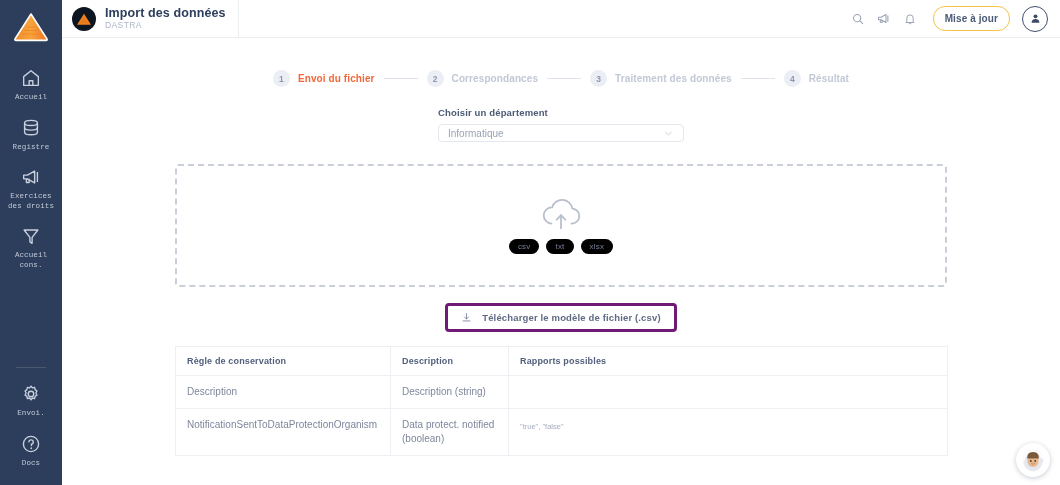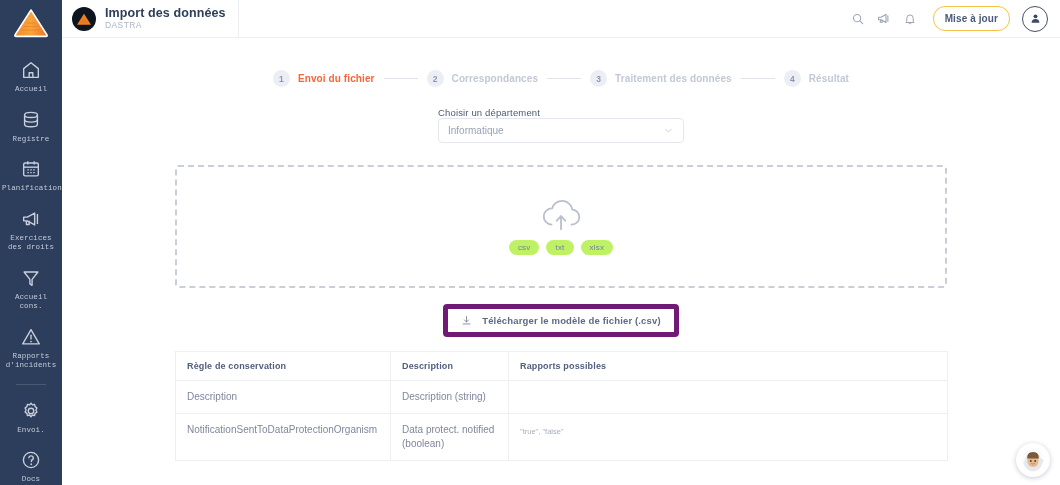--- a/index.html
+++ b/index.html
@@ -99,48 +99,48 @@
     background: #eceef5; color: #8d96ab;
     font-size: 8.5px; display: flex; align-items: center; justify-content: center;
     flex: 0 0 17px; font-weight: bold;
   }
   .step-label { font-size: 10px; font-weight: bold; color: #c2c8d6; letter-spacing: .1px; white-space: nowrap;}
   .step.active .step-label { color: #f2683c; }
   .step-line { width: 34px; height: 1.6px; background: #dfe3ec; margin: 0 9px; }
 
   
   .dept-wrap { width: 246px; margin: 14px auto 0 auto; }
-  .dept-label { font-size: 9.5px; font-weight: normal; color: #4b5a75; letter-spacing: .15px;}
+  .dept-label { font-size: 9.5px; font-weight: bold; color: #4b5a75; margin-bottom: 6px; letter-spacing: .15px;}
   .dept-select {
-    width: 246px; height: 25px; border: 1px solid #e4e7ee; border-radius: 4px;
+    width: 246px; height: 18px; border: 1px solid #e4e7ee; border-radius: 4px;
     display: flex; align-items: center; padding: 0 9px;
     font-size: 10px; color: #9aa3b5; cursor: pointer; background: #fff;
   }
   .dept-select .val { flex: 1 1 auto; }
 
   
   .dropzone {
     margin: 22px auto 0 auto;
     width: 772px; height: 123px;
     border: 2px dashed #c9ced9;
     border-radius: 3px;
     display: flex; flex-direction: column; align-items: center; justify-content: center;
     cursor: pointer; background: #fff;
   }
   .cloud-ico { margin-bottom: 6px; }
   .pills { display: flex; gap: 7px; }
   .pill {
-    background: #bef264; color: #77809a; font-size: 8px;
+    background: #000000; color: #77809a; font-size: 8px;
     border-radius: 9px; padding: 3px 9px; letter-spacing: .2px;
   }
 
   
   .dl-row { display: flex; justify-content: center; margin-top: 16px; }
   .dl-btn {
-    border: 5px solid #701a75; border-radius: 4px; background: #fff;
+    border: 3px solid #701a75; border-radius: 4px; background: #fff;
     padding: 6px 13px; display: flex; align-items: center; gap: 10px;
     font-size: 9.5px; font-weight: bold; color: #5f6a85; cursor: pointer;
     letter-spacing: .15px;
   }
 
   
   .tbl-wrap { width: 772px; margin: 14px auto 0 auto; }
   table.reftbl { width: 772px; border-collapse: collapse; table-layout: fixed; }
   table.reftbl th, table.reftbl td {
     border: 1px solid #edeff3; text-align: left; vertical-align: top;
@@ -197,54 +197,37 @@
 
     <div class="nav-item">
       <svg class="ico" viewBox="0 0 24 24" fill="none" stroke="#c9cfdd" stroke-width="1.5">
         <ellipse cx="12" cy="6.5" rx="7" ry="2.8"></ellipse>
         <path d="M5 6.5 v5 c0 1.55 3.13 2.8 7 2.8 s7 -1.25 7 -2.8 v-5"></path>
         <path d="M5 11.5 v5 c0 1.55 3.13 2.8 7 2.8 s7 -1.25 7 -2.8 v-5"></path>
       </svg>
       <span class="lbl">Registre</span>
     </div>
 
-    <div class="nav-item">
-      <svg class="ico" viewBox="0 0 24 24" fill="none" stroke="#c9cfdd" stroke-width="1.5" stroke-linejoin="round">
-        <rect x="4" y="5.5" width="16" height="14" rx="1.6"></rect>
-        <path d="M4 10 h16"></path>
-          <path d="M8.5 3.5 v3.5 M15.5 3.5 v3.5"></path>
-        <path d="M8 13 h1.6 M11.2 13 h1.6 M14.4 13 h1.6 M8 16 h1.6 M11.2 16 h1.6 M14.4 16 h1.6" stroke-width="1.2"></path>
-      </svg>
-      <span class="lbl">Planification</span>
-    </div>
 
     <div class="nav-item">
       <svg class="ico" viewBox="0 0 24 24" fill="none" stroke="#c9cfdd" stroke-width="1.5" stroke-linejoin="round">
         <path d="M4 10 h4 l8 -4.5 v13 L8 14 H4 z"></path>
         <path d="M19 6.5 v11"></path>
         <path d="M7 14 v4 h3 v-4"></path>
       </svg>
       <span class="lbl">Exercices des droits</span>
     </div>
 
     <div class="nav-item">
       <svg class="ico" viewBox="0 0 24 24" fill="none" stroke="#c9cfdd" stroke-width="1.5" stroke-linejoin="round">
         <path d="M4.5 5.5 h15 L13.2 13.5 V20 l-2.4 -1.6 V13.5 z"></path>
       </svg>
       <span class="lbl">Accueil cons.</span>
     </div>
 
-    <div class="nav-item">
-      <svg class="ico" viewBox="0 0 24 24" fill="none" stroke="#c9cfdd" stroke-width="1.5" stroke-linejoin="round">
-        <path d="M12 4 L21 19.5 H3 Z"></path>
-          <path d="M12 10 v4.2" stroke-linecap="round"></path>
-          <path d="M12 17 v0.1" stroke-linecap="round" stroke-width="1.8"></path>
-      </svg>
-      <span class="lbl">Rapports d'incidents</span>
-    </div>
 
     <div class="nav-spacer"></div>
 
     <div class="nav-bottom">
       <div class="nav-divider"></div>
 
       <div class="nav-item">
         <svg class="ico" viewBox="0 0 24 24" fill="none" stroke="#c9cfdd" stroke-width="1.5" stroke-linejoin="round">
           <circle cx="12" cy="12" r="3"></circle>
           <path d="M12 3.4 l1.5 2 2.4 -.6 .6 2.4 2 1.5 -1.2 2.2 1.2 2.2 -2 1.5 -.6 2.4 -2.4 -.6 -1.5 2 -1.5 -2 -2.4 .6 -.6 -2.4 -2 -1.5 1.2 -2.2 -1.2 -2.2 2 -1.5 .6 -2.4 2.4 .6 z"></path>

